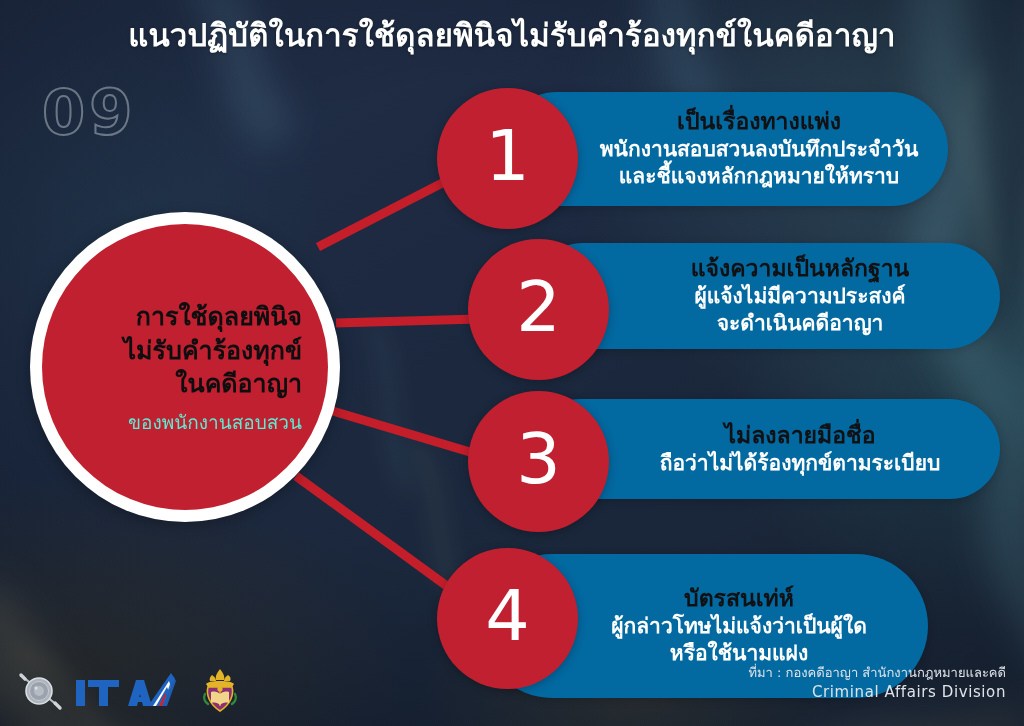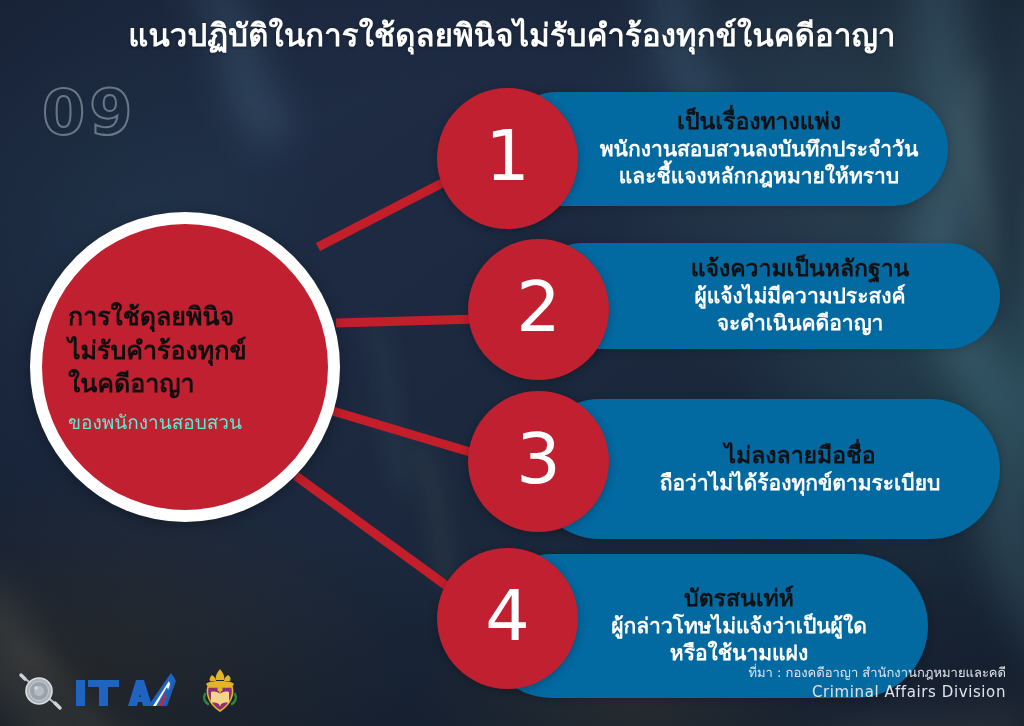--- a/index.html
+++ b/index.html
@@ -85,21 +85,21 @@
     background: #ffffff;
     box-shadow: 0 3px 14px rgba(0,0,0,.28);
   }
   .hub-inner {
     position: absolute;
     inset: 12px;
     border-radius: 50%;
     background: #C0202F;
     display: flex;
     flex-direction: column;
-    align-items: flex-start;
+    align-items: flex-end;
     justify-content: center;
     text-align: center;
     padding: 0 26px;
     box-sizing: border-box;
   }
   .hub-line {
     color: #0e0e10;
     font-size: 25px;
     font-weight: bold;
     line-height: 1.34;
@@ -261,21 +261,21 @@
         <div class="pill-body">ผู้แจ้งไม่มีความประสงค์</div>
         <div class="pill-body">จะดำเนินคดีอาญา</div>
       </div>
     </div>
     <div class="numcircle" style="left:468px; top:239px; width:141px; height:141px;">
       <span>2</span>
     </div>
   </div>
 
   <div class="item">
-    <div class="pill" style="left:530px; top:399px; width:470px; height:140px;">
+    <div class="pill" style="left:530px; top:399px; width:470px; height:100px;">
       <div class="pill-text">
         <div class="pill-head">ไม่ลงลายมือชื่อ</div>
         <div class="pill-body">ถือว่าไม่ได้ร้องทุกข์ตามระเบียบ</div>
       </div>
     </div>
     <div class="numcircle" style="left:468px; top:391px; width:141px; height:141px;">
       <span>3</span>
     </div>
   </div>
 

